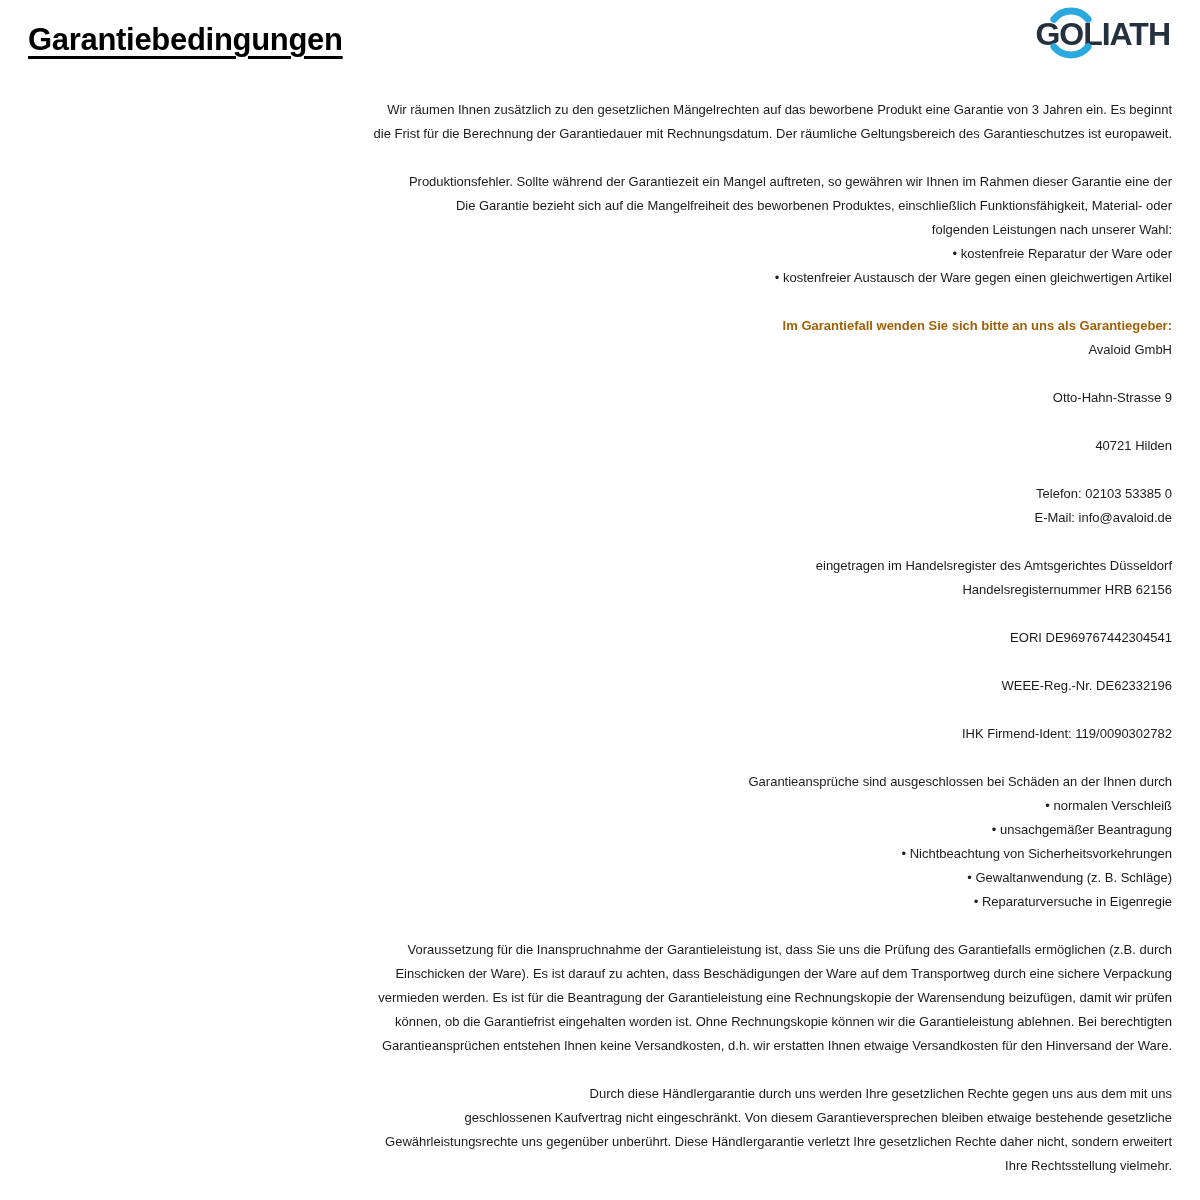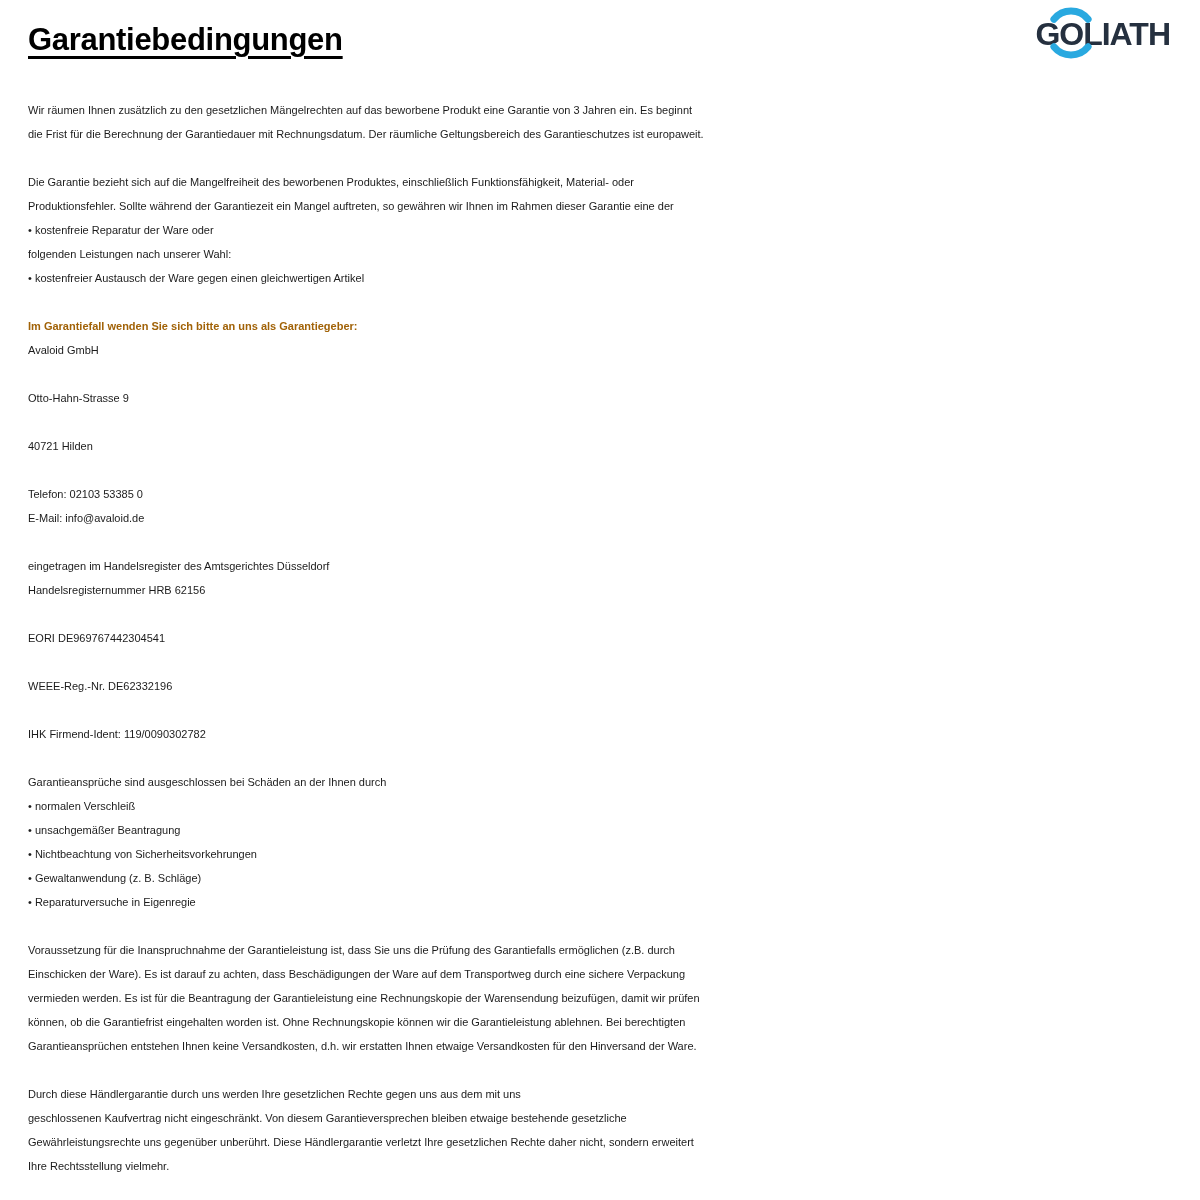--- a/index.html
+++ b/index.html
@@ -34,23 +34,24 @@
     margin: 0 0 24px 0;
   }
   .doc-body .block.tight {
     margin-bottom: 0;
   }
   .doc-body .block.bold .line {
     font-weight: bold;
     color: #a16207;
   }
   .line {
-    font-size: 11px;
+    font-size: 13px;
     line-height: 24px;
     white-space: nowrap;
+    text-align: right;
   }
   
   .logo {
     position: absolute;
     top: 16px;
     right: 30px;
     display: flex;
     align-items: baseline;
     font-weight: bold;
     font-size: 32px;
@@ -83,24 +84,24 @@
 <body>
 
 <div class="page">
   <h1 class="doc-title">Garantiebedingungen</h1>
   <main class="doc-body">
       <div class="block">
         <div class="line">Wir räumen Ihnen zusätzlich zu den gesetzlichen Mängelrechten auf das beworbene Produkt eine Garantie von 3 Jahren ein. Es beginnt</div>
         <div class="line">die Frist für die Berechnung der Garantiedauer mit Rechnungsdatum. Der räumliche Geltungsbereich des Garantieschutzes ist europaweit.</div>
       </div>
       <div class="block">
+        <div class="line">Produktionsfehler. Sollte während der Garantiezeit ein Mangel auftreten, so gewähren wir Ihnen im Rahmen dieser Garantie eine der</div>
         <div class="line">Die Garantie bezieht sich auf die Mangelfreiheit des beworbenen Produktes, einschließlich Funktionsfähigkeit, Material- oder</div>
-        <div class="line">Produktionsfehler. Sollte während der Garantiezeit ein Mangel auftreten, so gewähren wir Ihnen im Rahmen dieser Garantie eine der</div>
+        <div class="line">folgenden Leistungen nach unserer Wahl:</div>
         <div class="line">• kostenfreie Reparatur der Ware oder</div>
-        <div class="line">folgenden Leistungen nach unserer Wahl:</div>
         <div class="line">• kostenfreier Austausch der Ware gegen einen gleichwertigen Artikel</div>
       </div>
       <div class="block bold tight">
         <div class="line">Im Garantiefall wenden Sie sich bitte an uns als Garantiegeber:</div>
       </div>
       <div class="block">
         <div class="line">Avaloid GmbH</div>
       </div>
       <div class="block">
         <div class="line">Otto-Hahn-Strasse 9</div>

